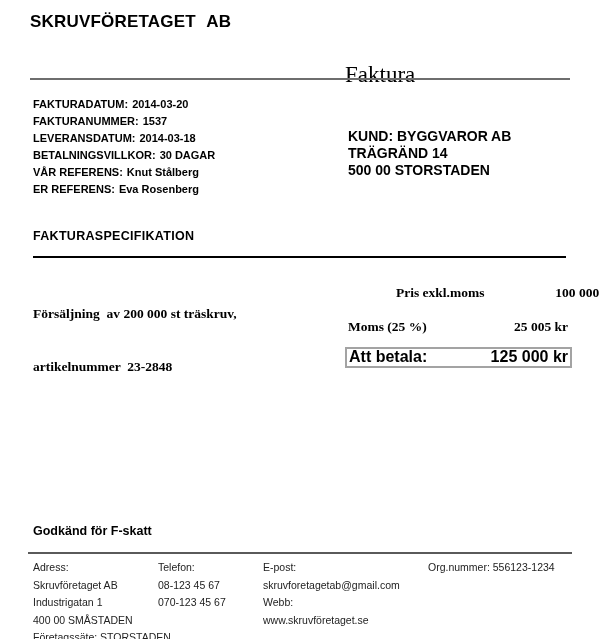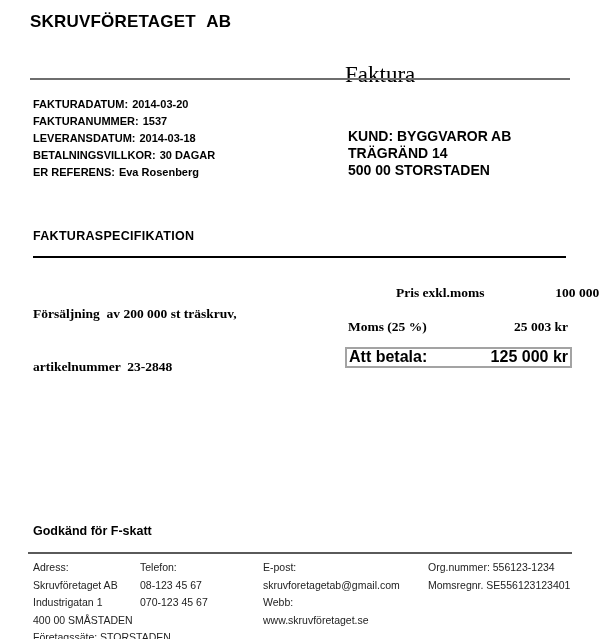--- a/index.html
+++ b/index.html
@@ -63,21 +63,21 @@
     padding:0 2px;
   }
   .total-box .value { position:absolute; right:2px; top:0; line-height:16px; }
 
   .fskatt-note { left:33px; top:524px; font-size:12.5px; font-weight:bold; margin:0; }
 
   .rule-bottom { left:28px; top:552px; width:544px; height:2px; background:#5a5a5a; }
 
   .footer-col { top:559px; font-size:10.5px; line-height:17.5px; color:#222; }
   .footer-col-1 { left:33px; }
-  .footer-col-2 { left:140px; }
+  .footer-col-2 { left:158px; }
   .footer-col-3 { left:263px; }
   .footer-col-4 { left:428px; }
 </style>
 </head>
 <body>
 
 <h1 class="abs company-name">SKRUVFÖRETAGET AB</h1>
 
 <div class="abs doc-title">Faktura</div>
 
@@ -90,20 +90,23 @@
   <div class="meta-row">
     <span class="label">FAKTURANUMMER:</span><span>1537</span>
   </div>
   <div class="meta-row">
     <span class="label">LEVERANSDATUM:</span><span>2014-03-18</span>
   </div>
   <div class="meta-row">
     <span class="label">BETALNINGSVILLKOR:</span><span>30 DAGAR</span>
   </div>
   <div class="meta-row">
+    <span class="label">VÅR REFERENS:</span><span>Knut Stålberg</span>
+  </div>
+  <div class="meta-row">
     <span class="label">ER REFERENS:</span><span>Eva Rosenberg</span>
   </div>
 </div>
 
 <div class="abs customer-block">
   <div>KUND: BYGGVAROR AB</div>
   <div>TRÄGRÄND 14</div>
   <div>500 00 STORSTADEN</div>
 </div>
 
@@ -114,21 +117,21 @@
   <div>artikelnummer  23-2848</div>
 </div>
 
 <div class="abs price-row price-row-1">
   <span>Pris exkl.moms</span>
   <span class="value">100 000 kr</span>
 </div>
 
 <div class="abs price-row price-row-2">
   <span>Moms (25 %)</span>
-  <span class="value">25 003 kr</span>
+  <span class="value">25 005 kr</span>
 </div>
 
 <div class="abs total-box">
   <span>Att betala:</span>
   <span class="value">125 000 kr</span>
 </div>
 
 <p class="abs fskatt-note">Godkänd för F-skatt</p>
 
 <div class="abs rule-bottom"></div>
@@ -149,14 +152,13 @@
 
 <div class="abs footer-col footer-col-3">
   <div>E-post:</div>
   <div>skruvforetagetab@gmail.com</div>
   <div>Webb:</div>
   <div>www.skruvföretaget.se</div>
 </div>
 
 <div class="abs footer-col footer-col-4">
   <div>Org.nummer: 556123-1234</div>
-  <div>Momsregnr. SE556123123401</div>
 </div>
 
 </body></html>

